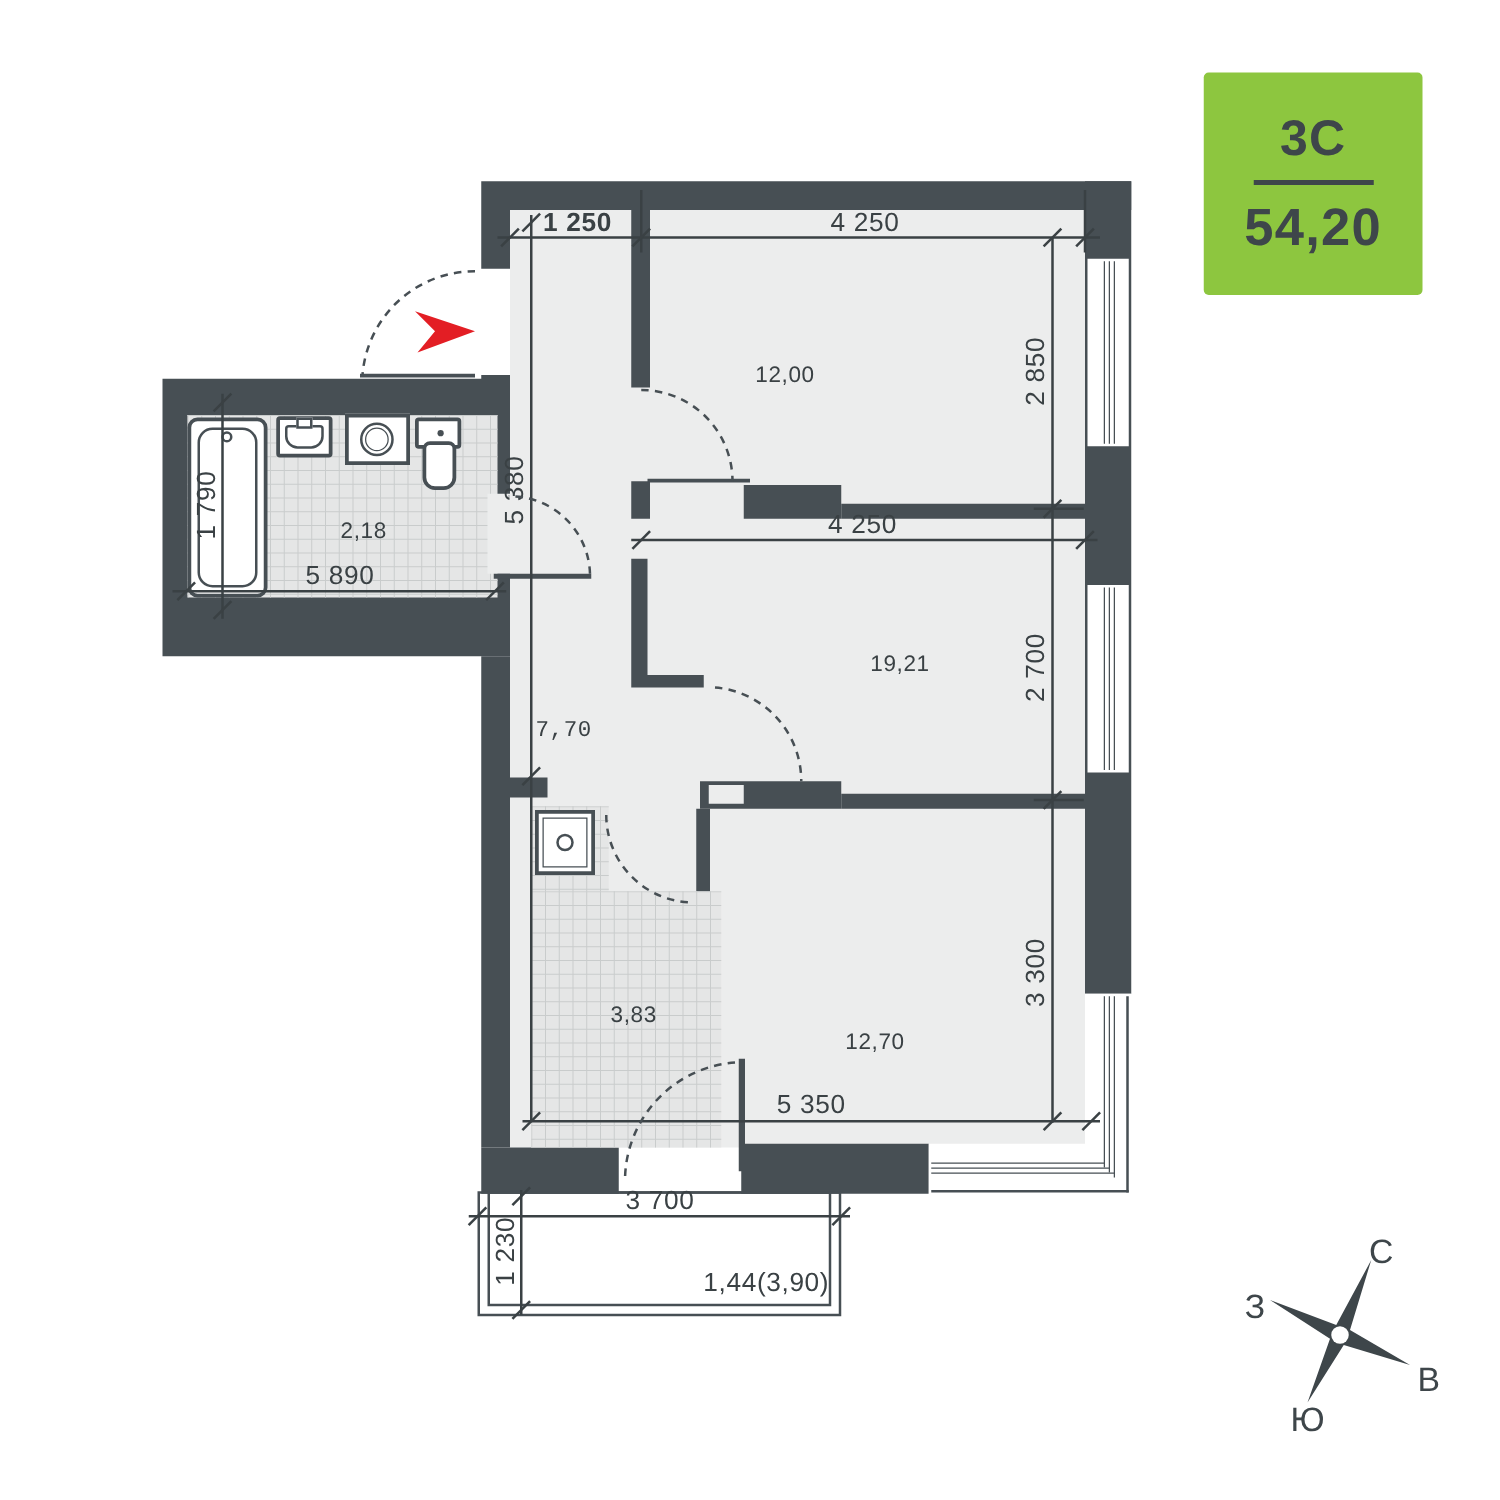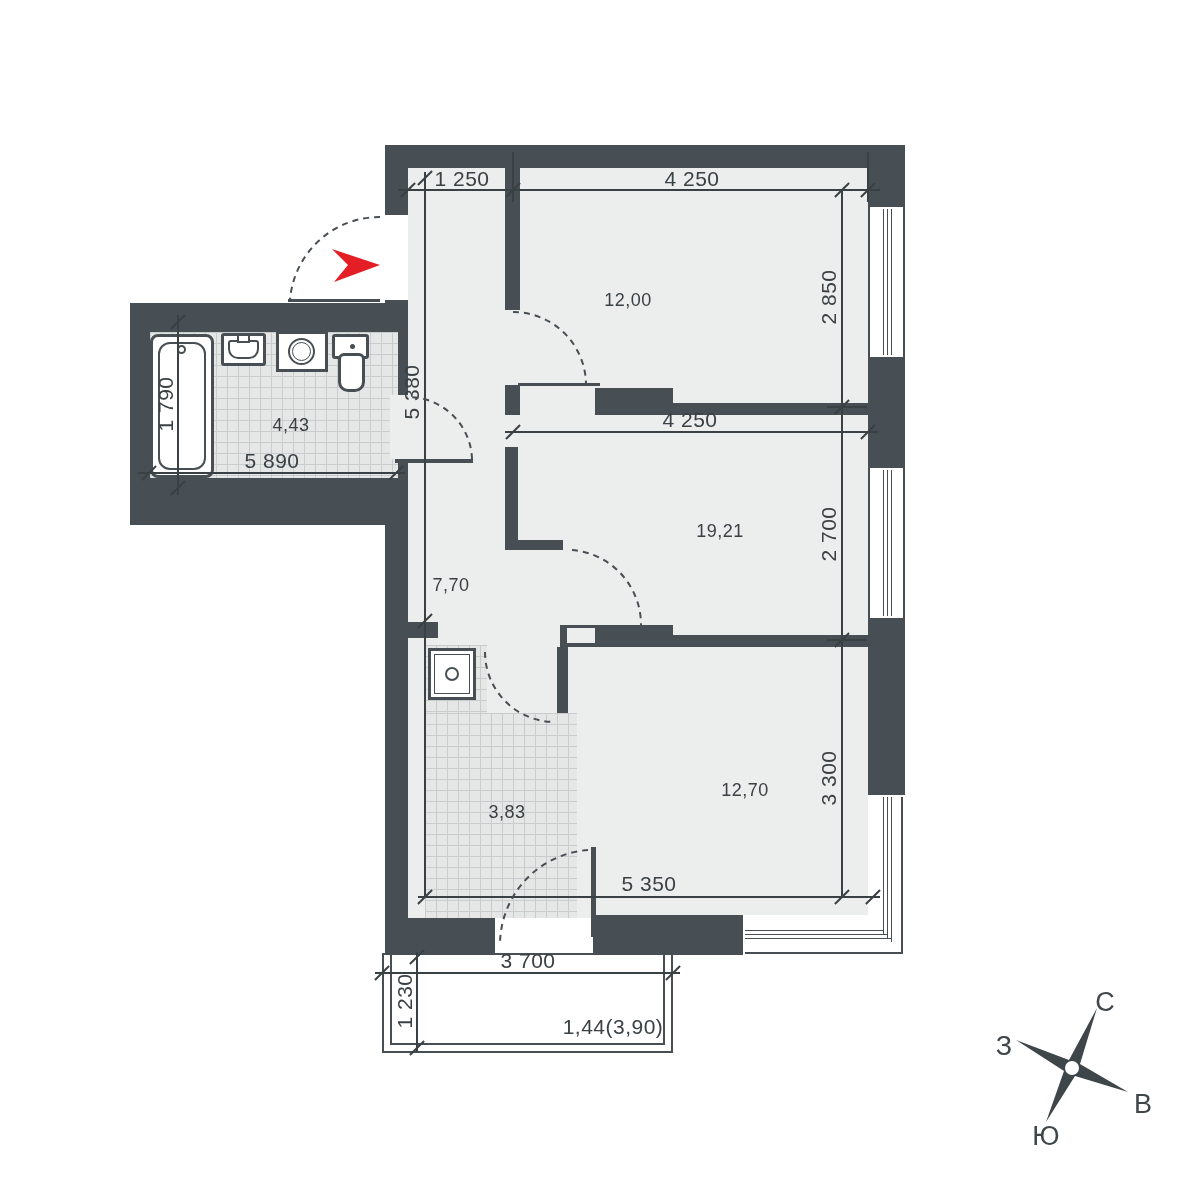--- a/index.html
+++ b/index.html
@@ -149,40 +149,40 @@
   <div class="tick" style="left:425px;top:621px;"></div>
   <div class="tick" style="left:178px;top:322px;"></div>
   <div class="tick" style="left:178px;top:488px;"></div>
   <div class="tick" style="left:149px;top:473px;"></div>
   <div class="tick" style="left:396px;top:473px;"></div>
   <div class="tick" style="left:382px;top:973px;"></div>
   <div class="tick" style="left:673px;top:973px;"></div>
   <div class="tick" style="left:417px;top:957px;"></div>
   <div class="tick" style="left:417px;top:1048px;"></div>
 
-  <div class="lbl dim" style="left:462px;top:179px;">1 250</div>
+  <div class="lbl dim" style="left:462px;top:179px;font-weight:bold;">1 250</div>
   <div class="lbl dim" style="left:692px;top:179px;">4 250</div>
   <div class="lbl dim rot" style="left:829px;top:297px;">2 850</div>
   <div class="lbl dim" style="left:690px;top:420px;">4 250</div>
   <div class="lbl dim rot" style="left:829px;top:534px;">2 700</div>
   <div class="lbl dim rot" style="left:829px;top:778px;">3 300</div>
   <div class="lbl dim" style="left:649px;top:884px;">5 350</div>
   <div class="lbl dim rot" style="left:412px;top:392px;">5 380</div>
   <div class="lbl dim rot" style="left:166px;top:404px;">1 790</div>
   <div class="lbl dim" style="left:272px;top:461px;">5 890</div>
   <div class="lbl dim" style="left:528px;top:961px;">3 700</div>
   <div class="lbl dim rot" style="left:405px;top:1001px;">1 230</div>
   <div class="lbl dim" style="left:613px;top:1027px;">1,44(3,90)</div>
 
   <div class="lbl" style="left:628px;top:300px;">12,00</div>
   <div class="lbl" style="left:720px;top:531px;">19,21</div>
-  <div class="lbl" style="left:700px;top:790px;margin-left:45px;">12,70</div>
+  <div class="lbl" style="left:700px;top:834px;">12,70</div>
   <div class="lbl" style="left:507px;top:812px;">3,83</div>
-  <div class="lbl" style="left:291px;top:425px;">4,43</div>
-  <div class="lbl" style="left:451px;top:585px;">7,70</div>
+  <div class="lbl" style="left:291px;top:425px;">2,18</div>
+  <div class="lbl" style="left:451px;top:585px;font-family:Liberation Mono, monospace;">7,70</div>
 
   <svg class="overlay" width="1200" height="1200" viewBox="0 0 1200 1200">
     <g stroke="#474F54" stroke-width="2" fill="none" stroke-dasharray="6 5">
       <path d="M 380 217 A 90 90 0 0 0 290 300"></path>
       <path d="M 472 459 A 64 64 0 0 0 407 397"></path>
       <path d="M 513 312 A 73 73 0 0 1 586 385"></path>
       <path d="M 572 550 A 75 75 0 0 1 641 625"></path>
       <path d="M 485 652 A 70 70 0 0 0 555 722"></path>
       <path d="M 588 850 A 95 95 0 0 0 500 945"></path>
     </g>
@@ -191,14 +191,19 @@
       <polygon fill="#3E464A" points="1097,1008 1080,1064 1128,1092 1075,1076 1046,1122 1064,1071 1016,1040 1069,1060"></polygon>
       <circle cx="1072" cy="1068" r="7" fill="#ffffff"></circle>
     </g>
   </svg>
 
   <div class="cmp" style="left:1105px;top:1002px;">С</div>
   <div class="cmp" style="left:1004px;top:1046px;">З</div>
   <div class="cmp" style="left:1143px;top:1104px;">В</div>
   <div class="cmp" style="left:1046px;top:1136px;">Ю</div>
 
+  <div class="badge">
+    <div class="t">3С</div>
+    <div class="ln"></div>
+    <div class="a">54,20</div>
+  </div>
 
 </div>
 
 </body></html>

